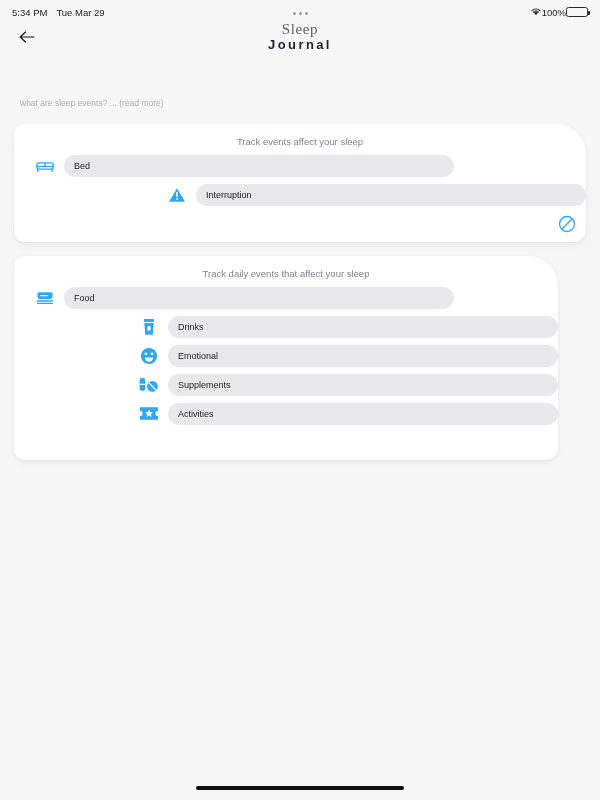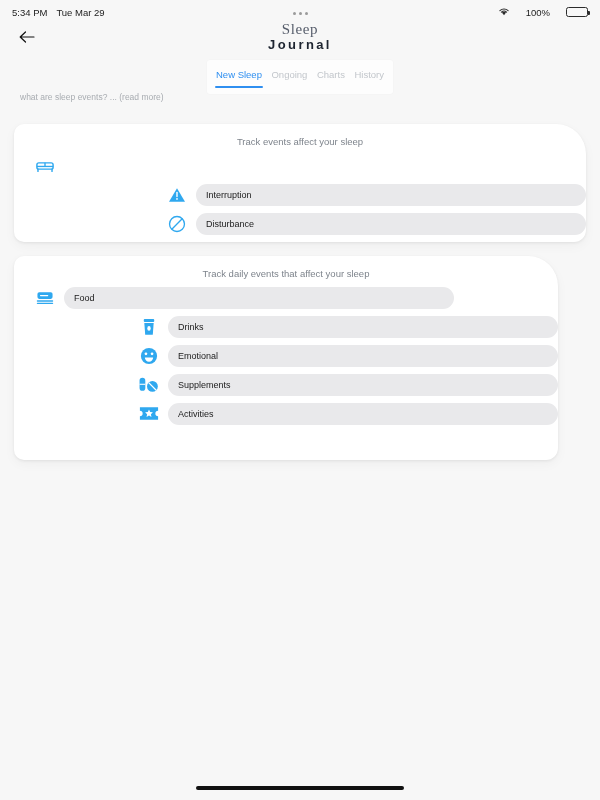--- a/index.html
+++ b/index.html
@@ -24,21 +24,21 @@
     height: 18px;
     display: flex;
     padding: 12px 12px;
     font-size: 9.5px;
     color: #222;
   }
   .status-left { display: flex; align-items: center; gap: 9px; }
   .status-center { position: absolute; left: 0; right: 0; display: flex; justify-content: center; pointer-events: none; }
   .dots { display: flex; gap: 3px; }
   .dots i { width: 3px; height: 3px; border-radius: 50%; background: #9a9a9a; display: block; }
-  .status-right { margin-left: auto; display: flex; align-items: center; gap: 16px; }
+  .status-right { margin-left: auto; display: flex; align-items: center; gap: 0; }
   .wifi-icon { display: block; }
   .batt {
     width: 22px; height: 10px;
     border: 1px solid #2b2b2b;
     border-radius: 2.5px;
     position: relative;
     padding: 1px;
   }
   .batt::after {
     content: "";
@@ -112,21 +112,21 @@
     position: absolute;
     left: -1px; right: -1px; bottom: 0;
     height: 2px;
     background: #2f8ff0;
     border-radius: 1px;
   }
 
   
   .hint {
     position: absolute;
-    top: 92px; left: 20px;
+    top: 98px; left: 20px;
     font-size: 8.5px;
     color: #a8acb1;
     cursor: pointer;
   }
 
   
   .card {
     position: absolute;
     left: 14px;
     background: #ffffff;
@@ -219,63 +219,57 @@
       <svg width="18" height="14" viewBox="0 0 18 14">
         <path d="M16 7 H2.5 M7.5 2 L2.2 7 L7.5 12" stroke="#111" stroke-width="1.2" fill="none" stroke-linecap="round" stroke-linejoin="round"></path>
       </svg>
     </div>
     <div class="titlewrap">
       <div class="title-main">Sleep</div>
       <div class="title-sub">Journal</div>
     </div>
   </div>
 
-  <div class="tabbar">
-    <div class="tab active">New Sleep</div>
-    <div class="tab">Ongoing</div>
-    <div class="tab">Charts</div>
-    <div class="tab">History</div>
-  </div>
 
   <div class="hint">what are sleep events? ... (read more)</div>
 
   <div class="card" id="card-sleep">
     <div class="card-title">Track events affect your sleep</div>
     <div class="rows">
 
       <div class="row">
         <span class="row-icon">
           <svg width="18" height="14" viewBox="0 0 20 15">
             <rect x="1" y="4" width="18" height="7" rx="2.2" stroke="#2fa8ef" stroke-width="1.6" fill="none"></rect>
             <path d="M1 8 H19" stroke="#2fa8ef" stroke-width="1.5"></path>
             <path d="M10 4 V8" stroke="#2fa8ef" stroke-width="1.5"></path>
             <path d="M2.2 11 V13.5 M17.8 11 V13.5" stroke="#2fa8ef" stroke-width="1.6" stroke-linecap="round"></path>
           </svg>
         </span>
+        <span class="pill">Bed</span>
       </div>
 
       <div class="row">
         <span class="row-icon">
           <svg width="18" height="16" viewBox="0 0 20 18">
             <path d="M10 1.5 L19 16.5 H1 Z" fill="#2fa8ef"></path>
             <path d="M10 6.2 V10.8" stroke="#fff" stroke-width="1.6" stroke-linecap="round"></path>
             <circle cx="10" cy="13.4" r="1" fill="#fff"></circle>
           </svg>
         </span>
         <span class="pill">Interruption</span>
       </div>
 
       <div class="row">
         <span class="row-icon">
           <svg width="18" height="18" viewBox="0 0 20 20">
             <circle cx="10" cy="10" r="8.3" stroke="#2fa8ef" stroke-width="1.5" fill="none"></circle>
             <path d="M4.5 15.5 L15.5 4.5" stroke="#2fa8ef" stroke-width="1.5" stroke-linecap="round"></path>
           </svg>
         </span>
-        <span class="pill">Disturbance</span>
       </div>
 
     </div>
   </div>
 
   <div class="card" id="card-daily">
     <div class="card-title">Track daily events that affect your sleep</div>
     <div class="rows">
 
       <div class="row">

